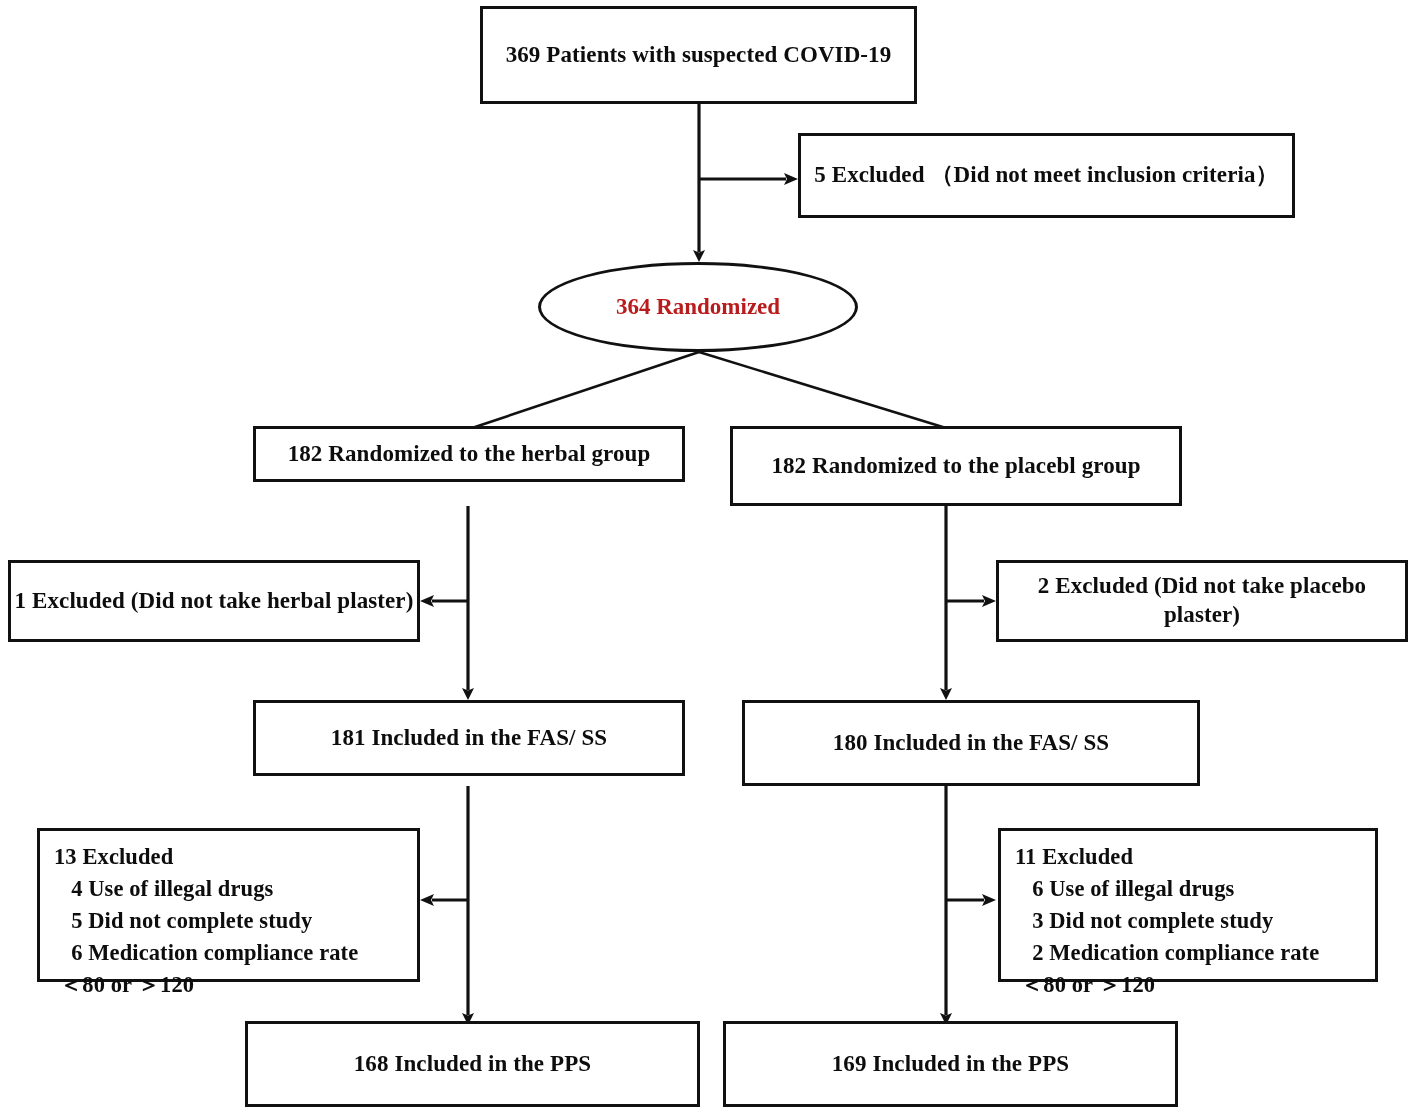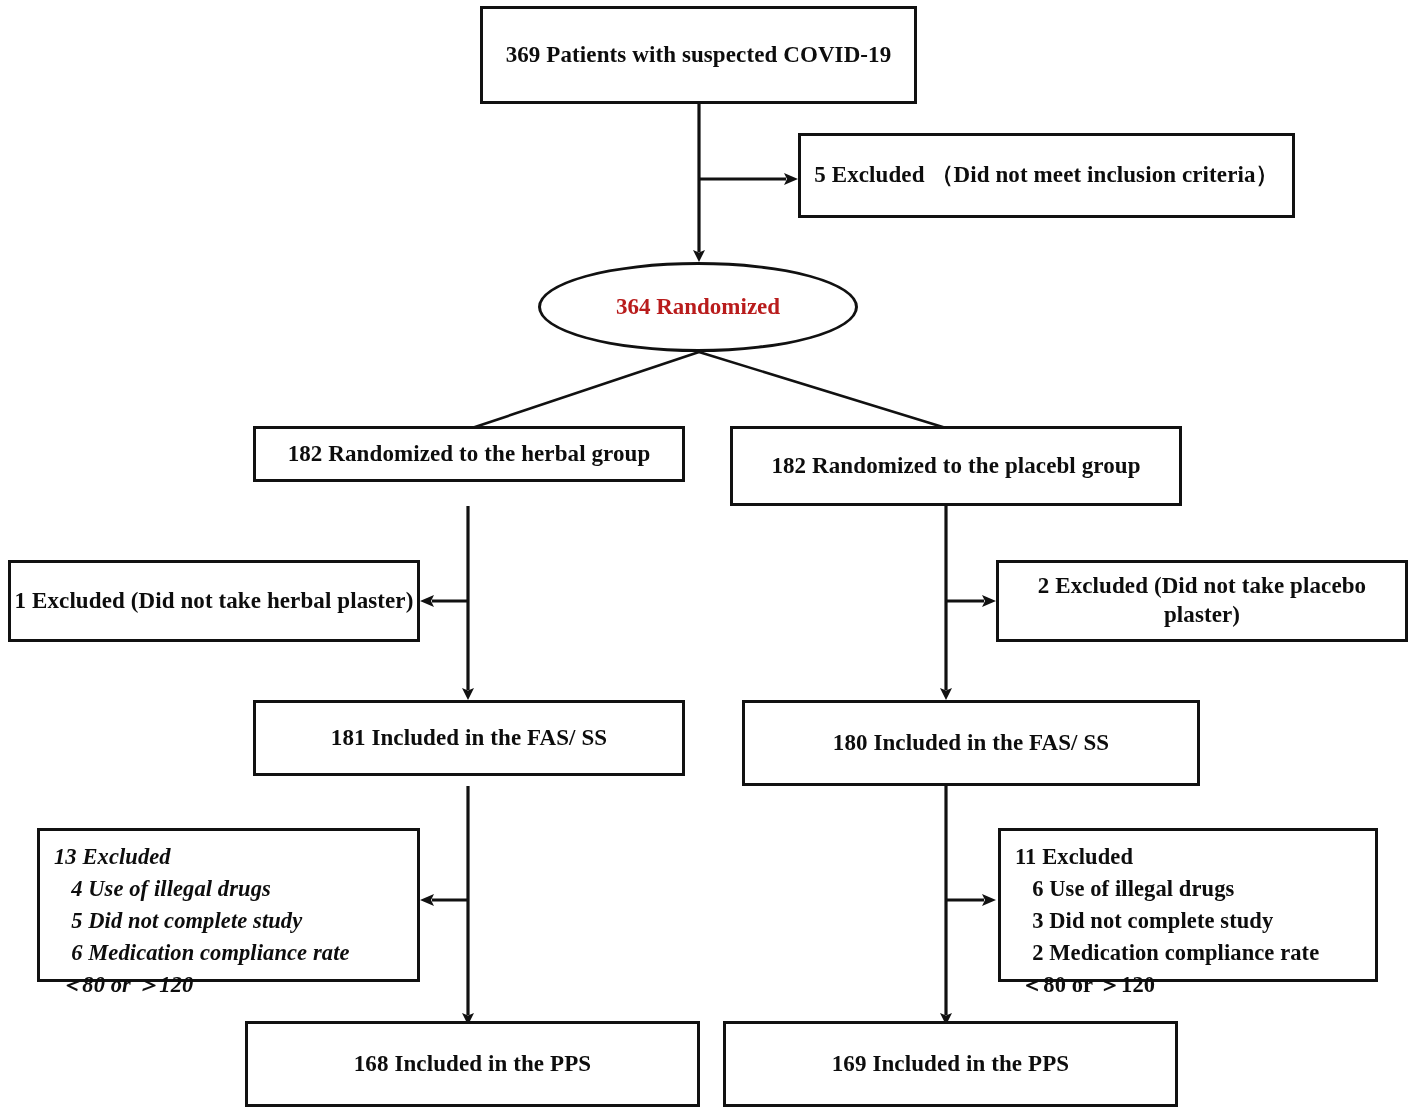--- a/index.html
+++ b/index.html
@@ -138,21 +138,21 @@
   </div>
 
   <div class="node-box" style="left:253px; top:700px; width:432px; height:76px;">
     <span>181 Included in the FAS/ SS</span>
   </div>
 
   <div class="node-box" style="left:730px; top:700px; width:458px; height:86px;margin-left:12px;">
     <span>180 Included in the FAS/ SS</span>
   </div>
 
-  <div class="node-box multiline" style="left:37px; top:828px; width:383px; height:154px;font-style:italic;">
+  <div class="node-box multiline" style="left:37px; top:828px; width:383px; height:154px;">
     <span class="ln">13 Excluded</span>
     <span class="ln">   4 Use of illegal drugs</span>
     <span class="ln">   5 Did not complete study</span>
     <span class="ln">   6 Medication compliance rate</span>
     <span class="ln"> ＜80 or ＞120</span>
   </div>
 
   <div class="node-box multiline" style="left:998px; top:828px; width:380px; height:154px;">
     <span class="ln">11 Excluded</span>
     <span class="ln">   6 Use of illegal drugs</span>

